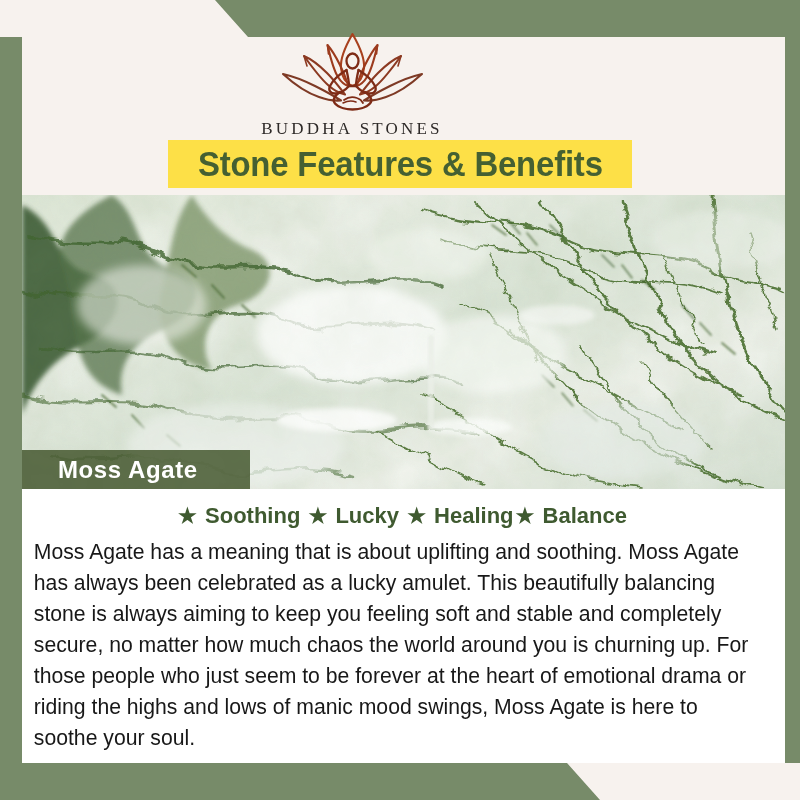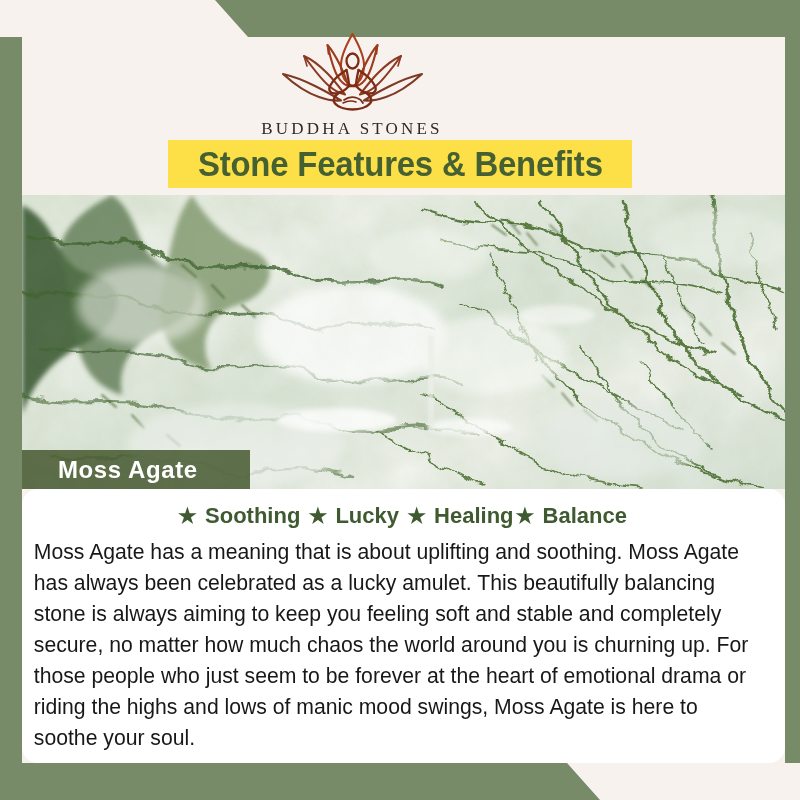--- a/index.html
+++ b/index.html
@@ -74,21 +74,20 @@
     margin-left:36px;
     color:#FFFFFF;font-weight:700;font-size:24px;
     font-family:Liberation Sans, sans-serif;
     letter-spacing:0.6px;white-space:nowrap;
   }
 
   
   .panel{
     position:absolute;left:22px;top:489px;width:763px;height:274px;
     background:#FFFFFF;
-    border-radius:16px;
   }
   .keywords{
     margin:0;padding:14px 0 0 0;
     text-align:center;
     font-weight:700;font-size:22px;color:#3F5A30;
     font-family:"Liberation Sans Narrow","Liberation Sans",sans-serif;
     white-space:nowrap;
   }
   .keywords .kw{margin:0 2px;}
   .keywords .st{font-size:21px;}

